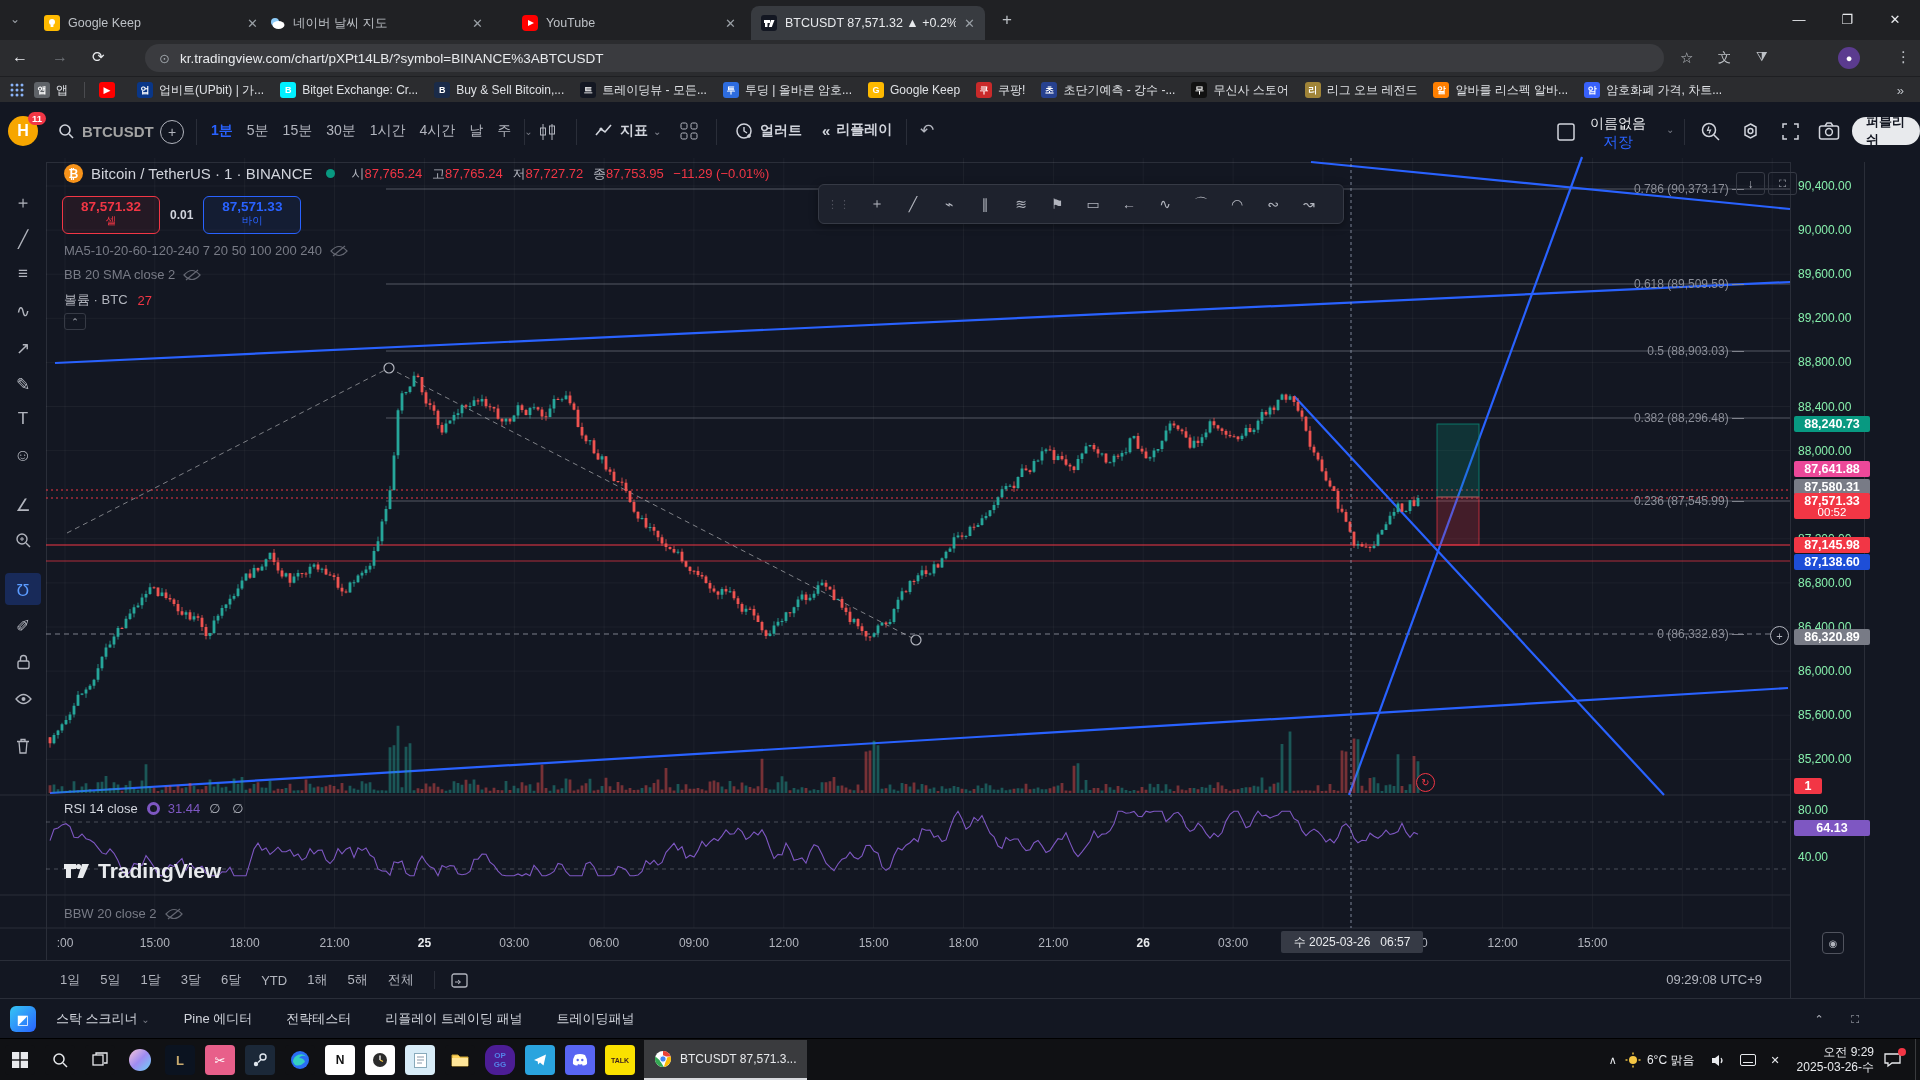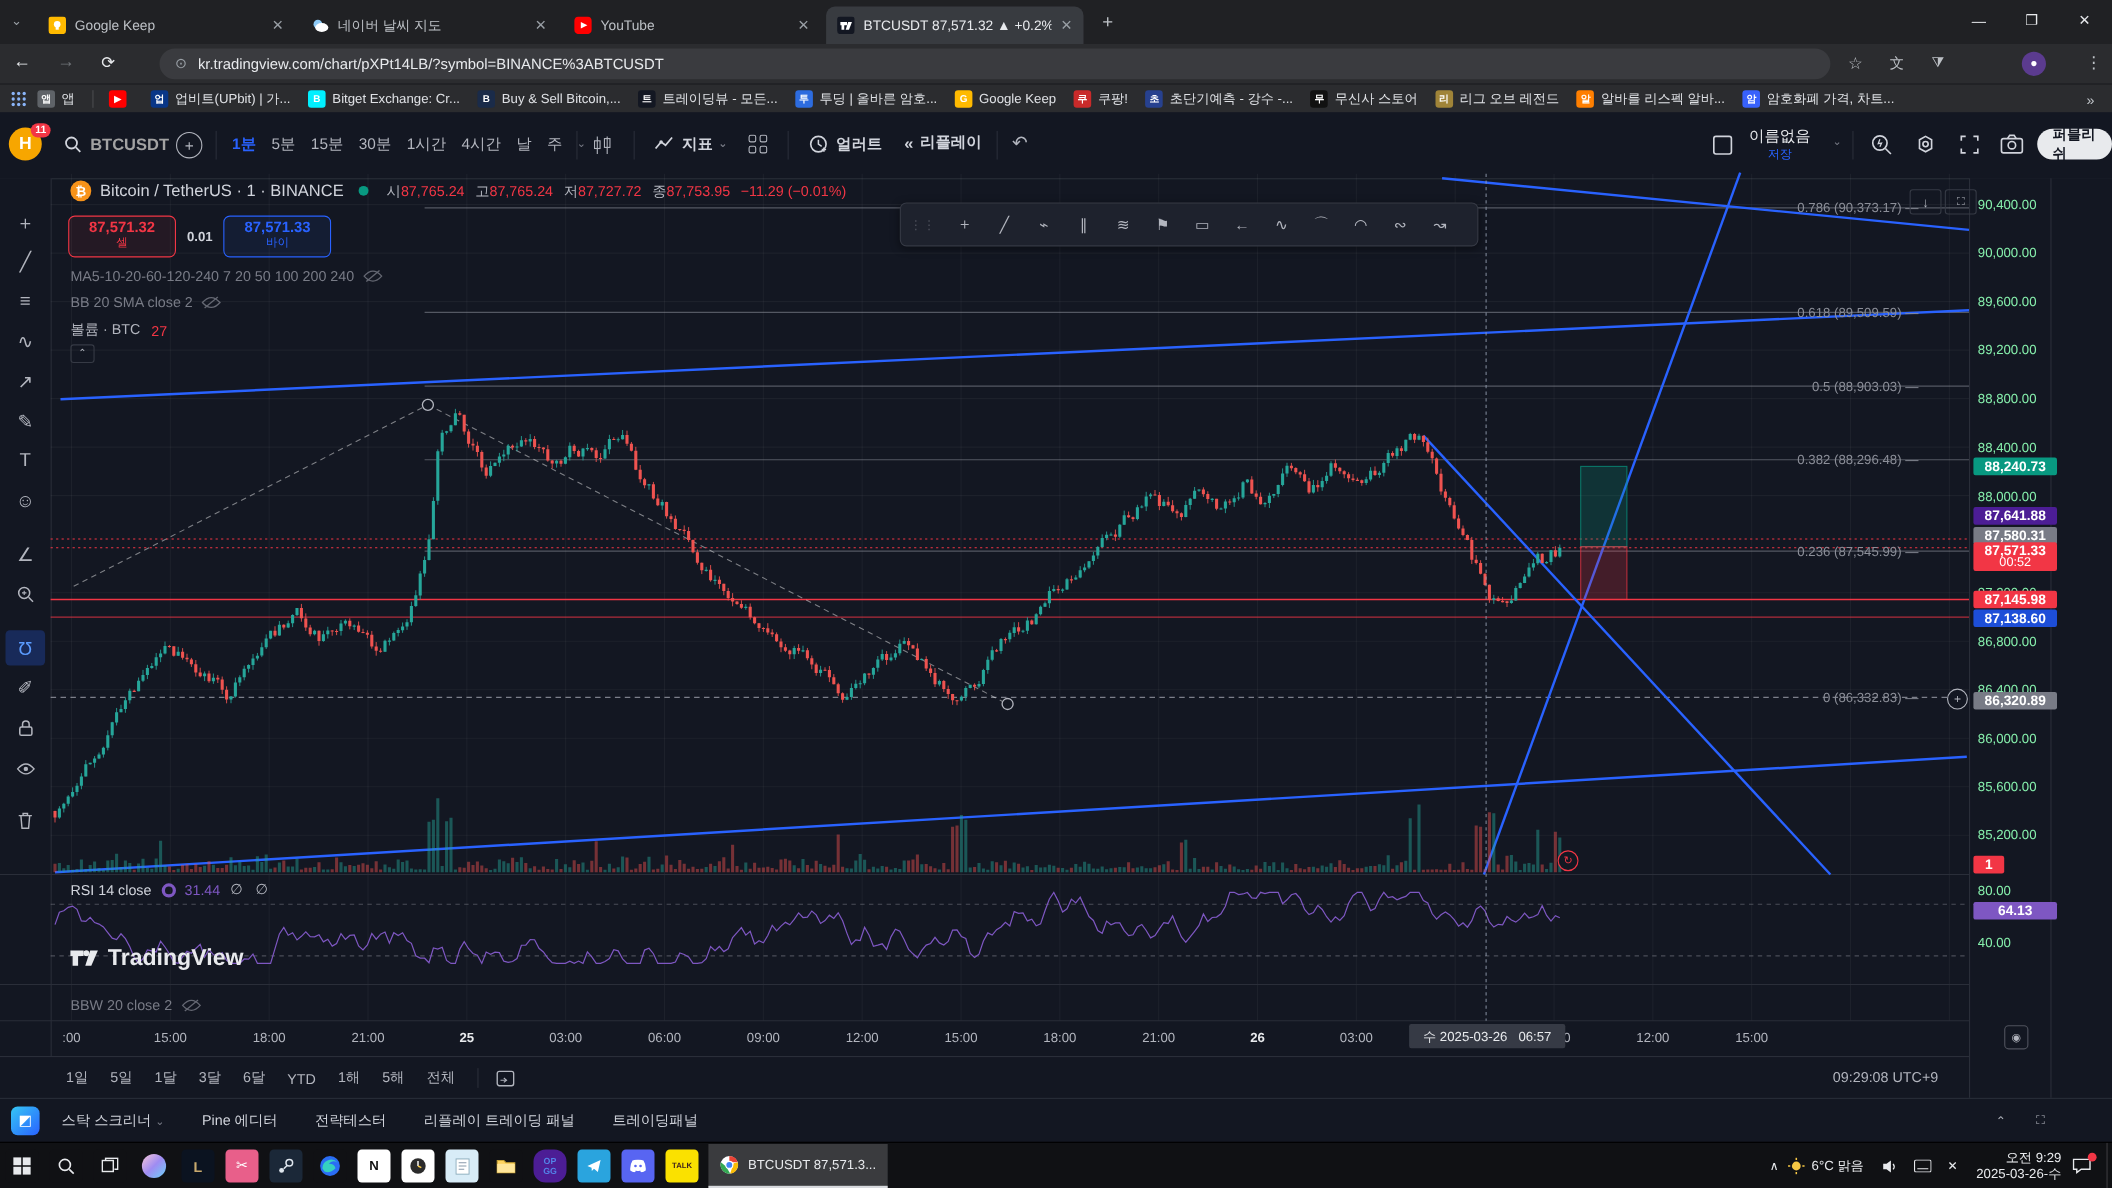--- a/index.html
+++ b/index.html
@@ -56,21 +56,21 @@
     <div id="tabs">
         <div class="tab" style="left: 34px;">
           <svg width="16" height="16" viewBox="0 0 16 16">
             <rect width="16" height="16" rx="3" fill="#ffba00"></rect>
             <circle cx="8" cy="7" r="3" fill="#fff"></circle>
             <rect x="6.6" y="9.5" width="2.8" height="2.5" fill="#fff"></rect>
           </svg>
     <span class="t">Google Keep</span>
     <span class="x">✕</span>
         </div>
-        <div class="tab" style="left: 273px;">
+        <div class="tab" style="left: 259px;">
           <svg width="16" height="16" viewBox="0 0 16 16">
             <circle cx="6" cy="7" r="4" fill="#8ecbf7"></circle>
             <ellipse cx="9.5" cy="10" rx="6" ry="4" fill="#fff"></ellipse>
           </svg>
     <span class="t">네이버 날씨 지도</span>
     <span class="x">✕</span>
         </div>
         <div class="tab" style="left: 512px;">
           <svg width="16" height="16" viewBox="0 0 16 16">
             <rect width="16" height="16" rx="4" fill="#f00"></rect>
@@ -255,21 +255,21 @@
     <div class="divider abs" style="left:906px;top:17px;"></div>
     <div class="abs ico" style="left:920px;top:18px;font-size:17px;">↶</div>
 
     <div class="abs" style="left:1556px;top:20px;">
       <svg width="20" height="20" viewBox="0 0 20 20">
           <rect x="2" y="2" width="16" height="16" rx="2" fill="none" stroke="#d1d4dc" stroke-width="1.5"></rect>
         </svg>
     </div>
     <div class="abs" style="left:1590px;top:13px;text-align:center;">
       <div style="color:#e8eaed;font-size:14px;">이름없음</div>
-      <div style="color:#2962ff;font-size:11px;">저장</div>
+      <div style="color:#2962ff;font-size:15px;">저장</div>
     </div>
     <div class="abs ico" style="left:1666px;top:22px;font-size:10px;color:#787b86;">⌄</div>
     <div class="divider abs" style="left:1684px;top:17px;"></div>
     <div class="abs" style="left:1700px;top:19px;">
       <svg width="21" height="21" viewBox="0 0 21 21">
           <circle cx="9" cy="9" r="6.5" fill="none" stroke="#d1d4dc" stroke-width="1.5"></circle>
           <line x1="14" y1="14" x2="19" y2="19" stroke="#d1d4dc" stroke-width="1.5"></line>
           <polyline points="9,5.5 7.5,9.5 10.5,9 9,12.5" fill="none" stroke="#d1d4dc" stroke-width="1.2"></polyline>
         </svg>
     </div>
@@ -426,21 +426,21 @@
       <div class="tick" style="top: 582.9px;">86,800.00</div>
       <div class="tick" style="top: 627px;">86,400.00</div>
       <div class="tick" style="top: 671.1px;">86,000.00</div>
       <div class="tick" style="top: 715.2px;">85,600.00</div>
       <div class="tick" style="top: 759.3px;">85,200.00</div>
       <div class="tick" style="top: 810px;">80.00</div>
       <div class="tick" style="top: 857px;">40.00</div>
     </div>
   <div id="badges">
       <div class="badge" style="top: 424px; background: rgb(8, 153, 129);">88,240.73</div>
-      <div class="badge" style="top: 469px; background: #4c1d95;">87,641.88</div>
+      <div class="badge" style="top: 469px; background: #ec4899;">87,641.88</div>
       <div class="badge" style="top: 487px; background: rgb(120, 123, 134);">87,580.31</div>
       <div class="badge" style="top: 506px; background: rgb(242, 54, 69);">87,571.33<div style="font-weight:normal;font-size:11.5px;margin-top:-2px;">00:52</div></div>
       <div class="badge" style="top: 545px; background: rgb(242, 54, 69);">87,145.98</div>
       <div class="badge" style="top: 562px; background: #1d4ed8;">87,138.60</div>
       <div class="badge" style="top: 637px; background: rgb(120, 123, 134);">86,320.89</div>
       <div class="badge" style="top: 786px; background: rgb(242, 54, 69); min-width: 18px; left: 1794px;">1</div>
       <div class="badge" style="top: 828px; background: rgb(126, 87, 194);">64.13</div>
     </div>
   <div id="timelabels">
       <div class="tlabel" style="left: 65px;">:00</div>

